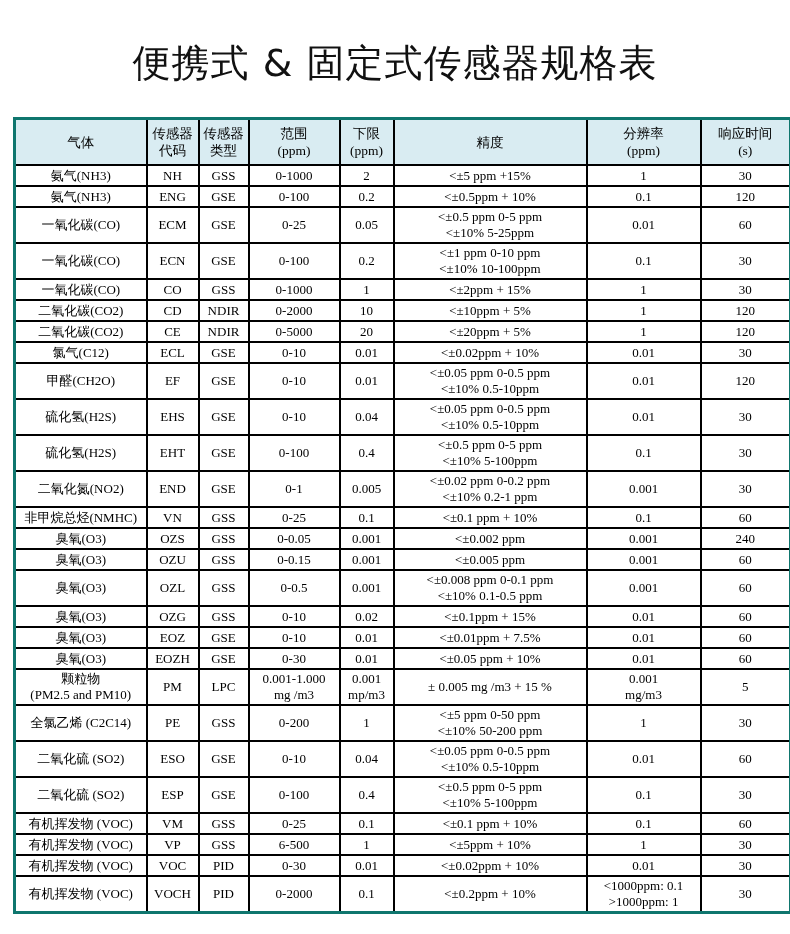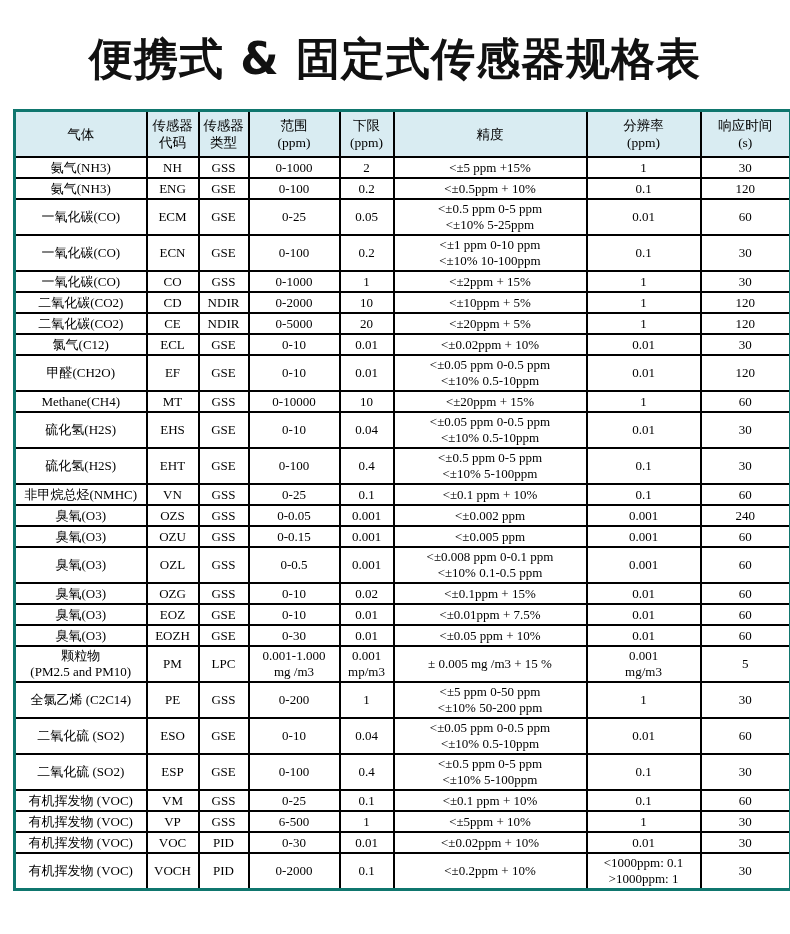--- a/index.html
+++ b/index.html
@@ -10,26 +10,26 @@
     font-family: "DejaVu Sans Mono", "DejaVu Sans", "Liberation Sans", sans-serif;
     color: #000000;
   }
   .page {
     width: 790px;
     height: 934px;
     background: #ffffff;
     overflow: hidden;
   }
   .page-title {
-    margin: 8px;
+    margin: 16px;
     padding-top: 22px;
     padding-bottom: 12px;
     text-align: center;
-    font-size: 44px;
-    font-weight: bold;
+    font-size: 38px;
+    font-weight: normal;
     letter-spacing: 1px;
     font-family: "DejaVu Sans", "Liberation Sans", sans-serif;
     color: #111111;
   }
   table.spec-table {
     border-collapse: collapse;
     table-layout: fixed;
     margin-left: 13px;
     width: 776px;
     border: 3px solid #0f766e;
@@ -290,40 +290,20 @@
             <span class="cell-line">&lt;±0.05 ppm 0-0.5 ppm</span>
             <span class="cell-line">&lt;±10% 0.5-10ppm</span>
           </td>
           <td>
             <span class="cell-line">0.01</span>
           </td>
           <td>120</td>
         </tr>
         <tr>
           <td class="gas-cell">
-            <span class="cell-line">Methane(CH4)</span>
-          </td>
-          <td>MT</td>
-          <td>GSS</td>
-          <td>
-            <span class="cell-line">0-10000</span>
-          </td>
-          <td>
-            <span class="cell-line">10</span>
-          </td>
-          <td>
-            <span class="cell-line">&lt;±20ppm + 15%</span>
-          </td>
-          <td>
-            <span class="cell-line">1</span>
-          </td>
-          <td>60</td>
-        </tr>
-        <tr>
-          <td class="gas-cell">
             <span class="cell-line">硫化氢(H2S)</span>
           </td>
           <td>EHS</td>
           <td>GSE</td>
           <td>
             <span class="cell-line">0-10</span>
           </td>
           <td>
             <span class="cell-line">0.04</span>
           </td>
@@ -347,20 +327,41 @@
           </td>
           <td>
             <span class="cell-line">0.4</span>
           </td>
           <td>
             <span class="cell-line">&lt;±0.5 ppm 0-5 ppm</span>
             <span class="cell-line">&lt;±10% 5-100ppm</span>
           </td>
           <td>
             <span class="cell-line">0.1</span>
+          </td>
+          <td>30</td>
+        </tr>
+        <tr>
+          <td class="gas-cell">
+            <span class="cell-line">二氧化氮(NO2)</span>
+          </td>
+          <td>END</td>
+          <td>GSE</td>
+          <td>
+            <span class="cell-line">0-1</span>
+          </td>
+          <td>
+            <span class="cell-line">0.005</span>
+          </td>
+          <td>
+            <span class="cell-line">&lt;±0.02 ppm 0-0.2 ppm</span>
+            <span class="cell-line">&lt;±10% 0.2-1 ppm</span>
+          </td>
+          <td>
+            <span class="cell-line">0.001</span>
           </td>
           <td>30</td>
         </tr>
         <tr>
           <td class="gas-cell">
             <span class="cell-line">非甲烷总烃(NMHC)</span>
           </td>
           <td>VN</td>
           <td>GSS</td>
           <td>

